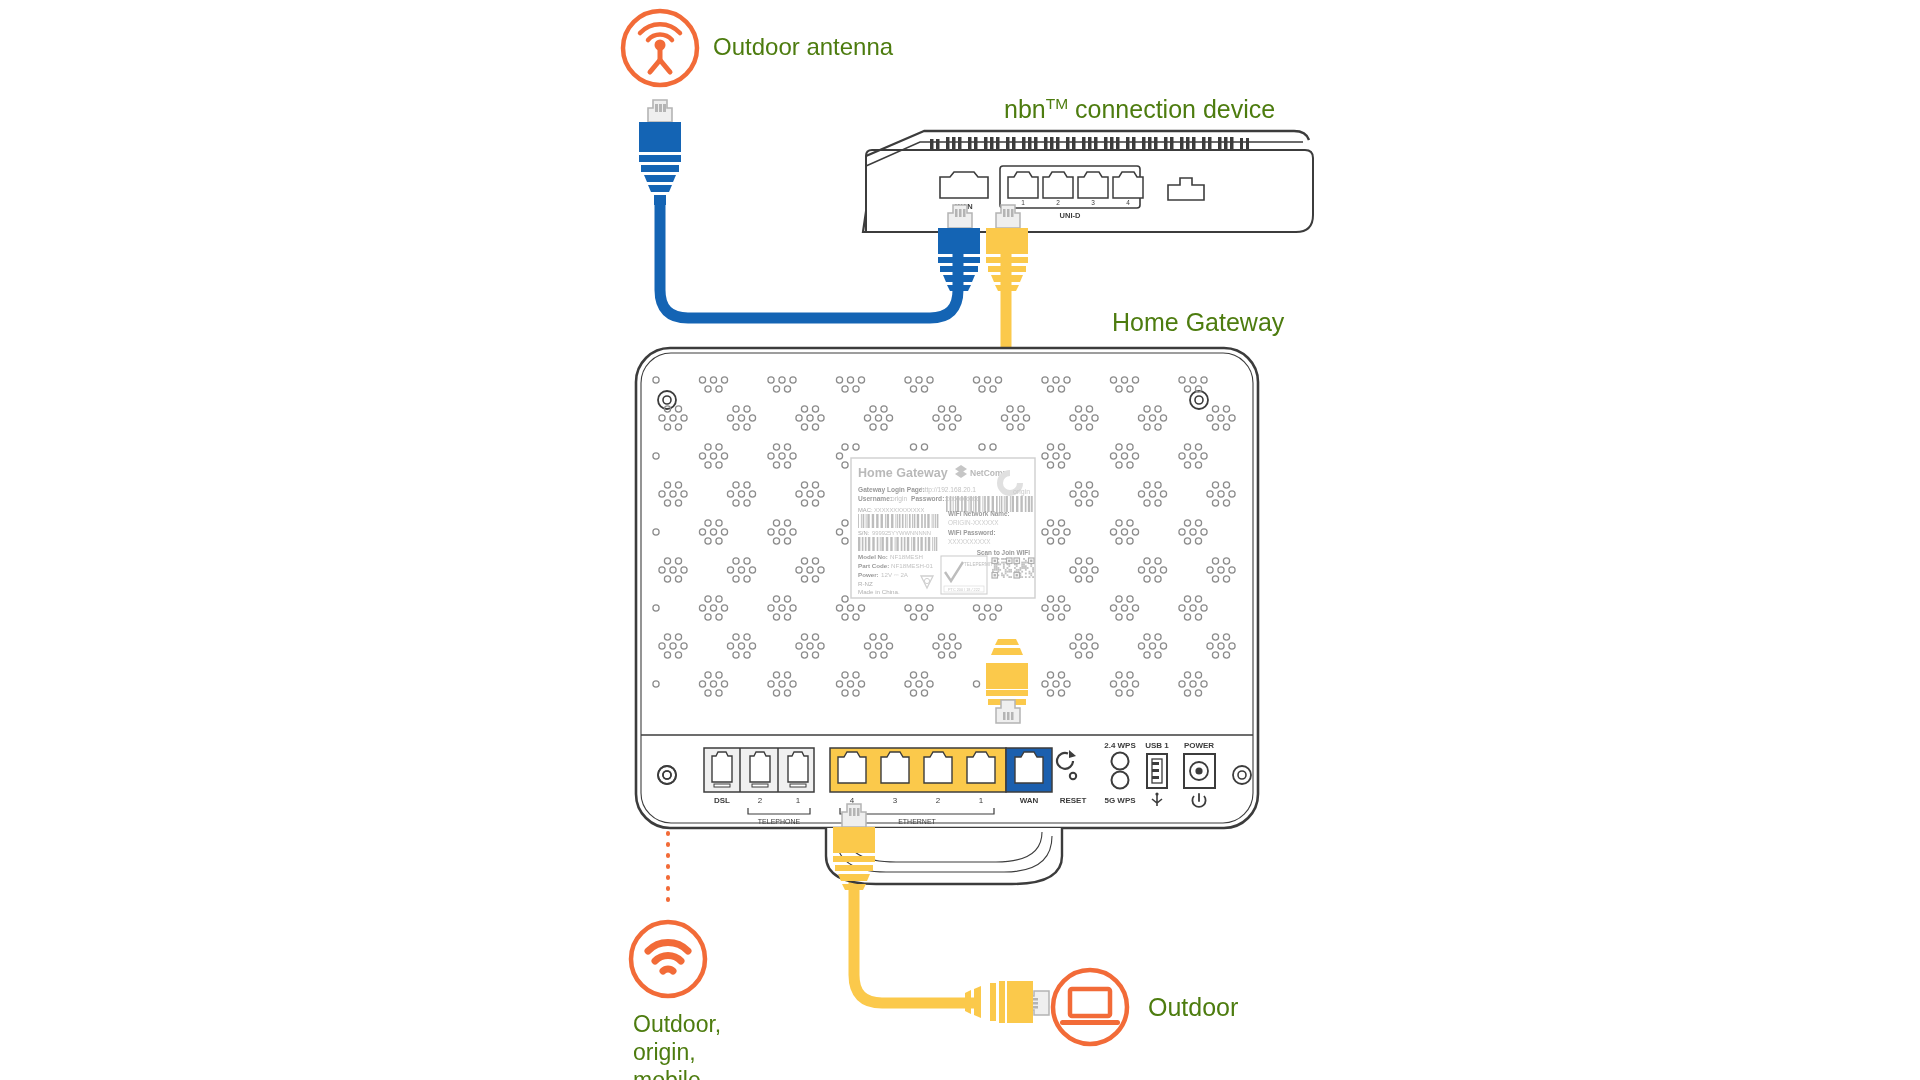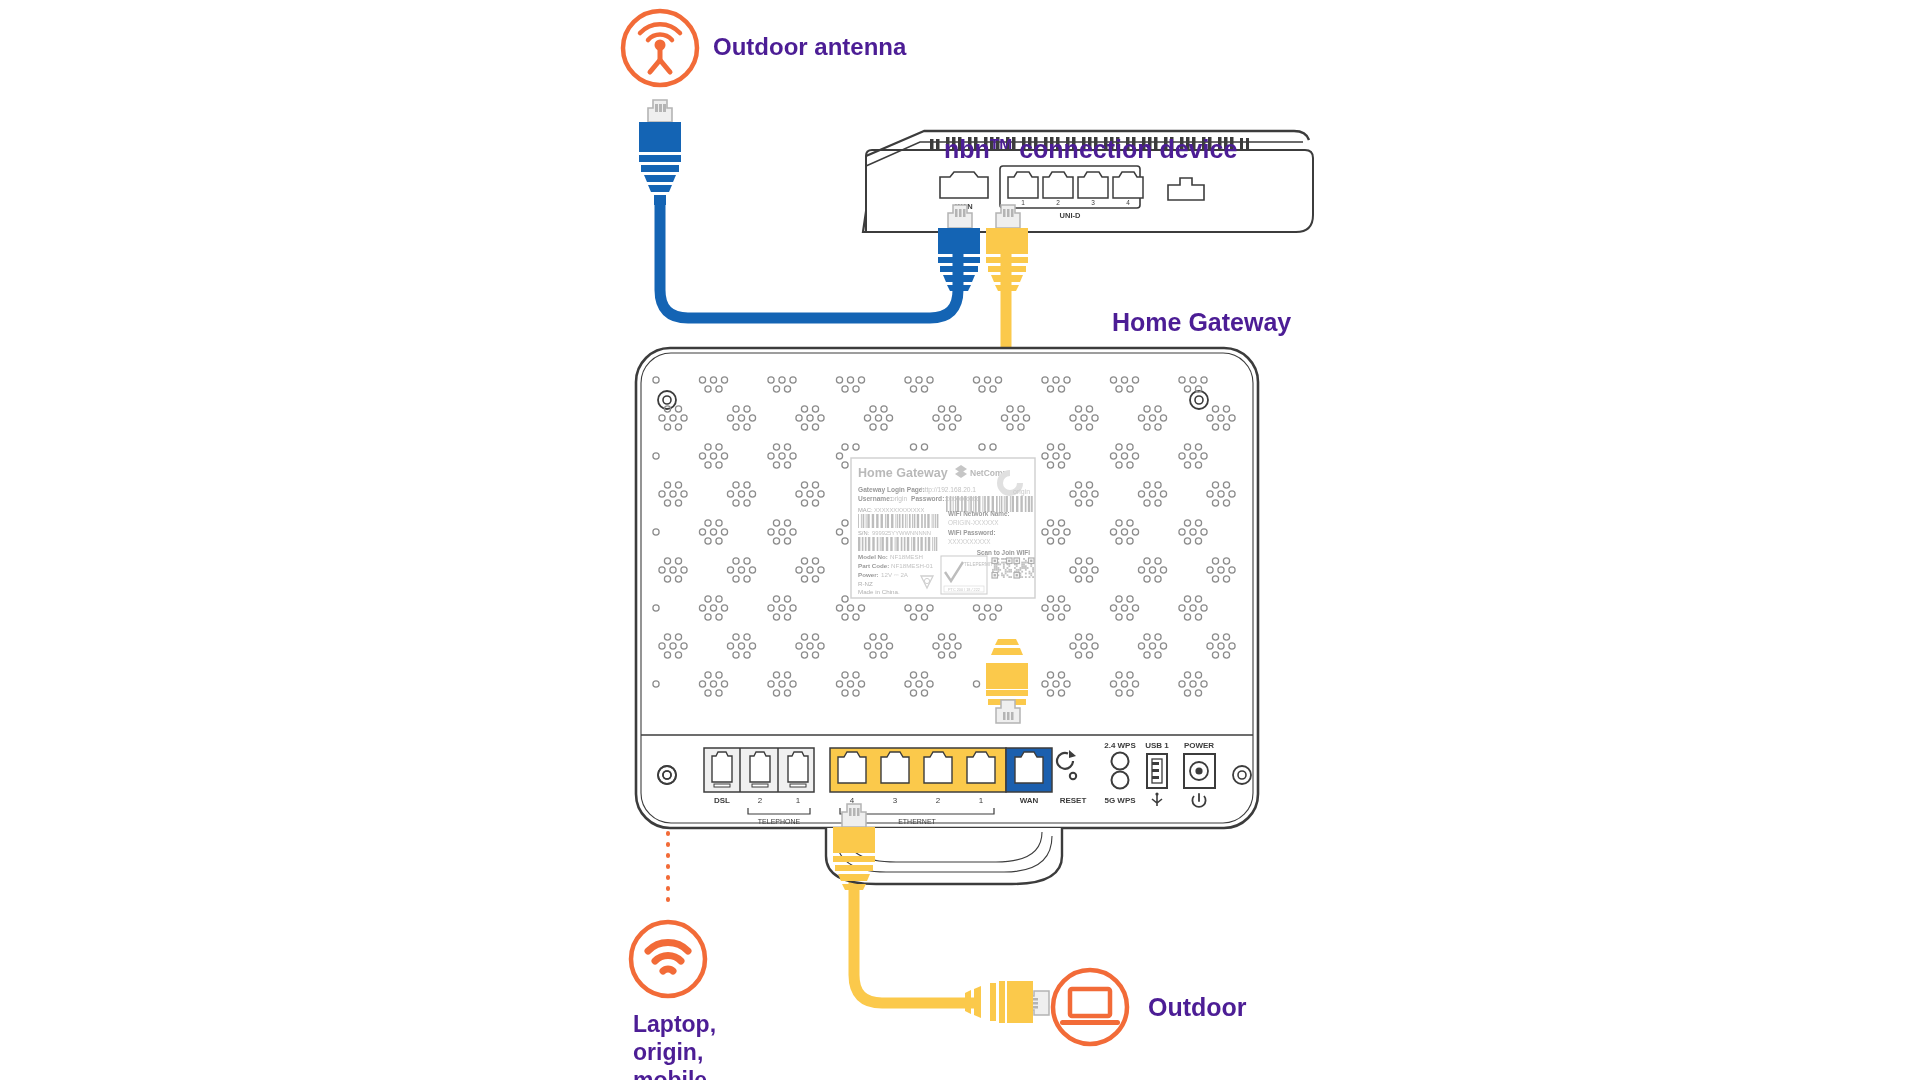--- a/index.html
+++ b/index.html
@@ -6,27 +6,27 @@
   html,body{margin:0;padding:0;background:#ffffff;}
   body{
     width:1920px;height:1080px;
     font-family:"Liberation Sans", sans-serif;
     overflow:hidden;
     position:relative;
   }
   #stage{position:absolute;left:0;top:0;width:1920px;height:1080px;}
   .lbl{
     position:absolute;
-    color:#4c1d95;
+    color:#4d7c0f;
     font-family:"Liberation Sans", sans-serif;
     white-space:nowrap;
-    font-weight:700;
+    font-weight:400;
   }
   #lbl-outdoor{left:713px;top:33px;font-size:24px;}
-  #lbl-nbn{left:944px;top:95px;font-size:25px;margin-top:40px;}
+  #lbl-nbn{left:1004px;top:95px;font-size:25px;}
   #lbl-home-gw{left:1112px;top:308px;font-size:25px;}
   #lbl-computer{left:1148px;top:993px;font-size:25px;}
   #lbl-laptop{left:633px;top:1010px;font-size:23px;line-height:28px;}
   #lbl-laptop span{display:block;}
   svg{display:block;}
   .sup{font-size:0.62em;vertical-align:super;}
 </style>
 </head>
 <body>
 
@@ -1079,18 +1079,18 @@
 
   <div class="lbl" id="lbl-nbn">
     <span>nbn</span><span class="sup">TM</span><span> connection device</span>
   </div>
 
   <div class="lbl" id="lbl-home-gw">Home Gateway</div>
 
   <div class="lbl" id="lbl-computer">Outdoor</div>
 
   <div class="lbl" id="lbl-laptop">
-    <span>Laptop,</span>
+    <span>Outdoor,</span>
     <span>origin,</span>
     <span>mobile</span>
   </div>
 
 </div>
 
 </body></html>

